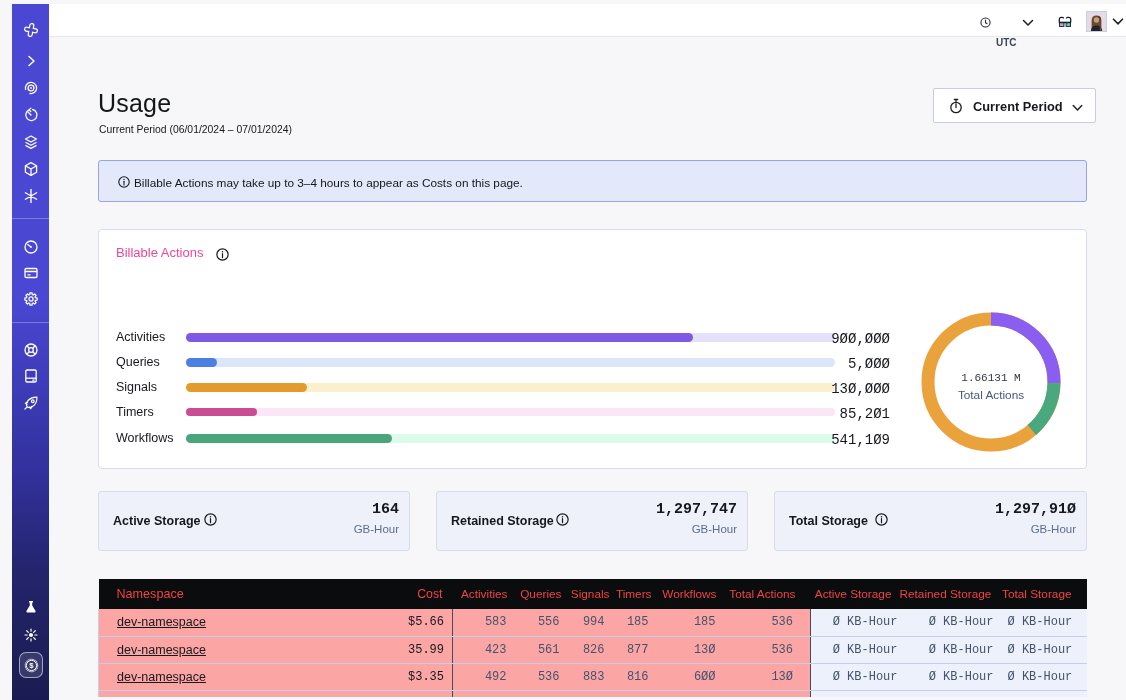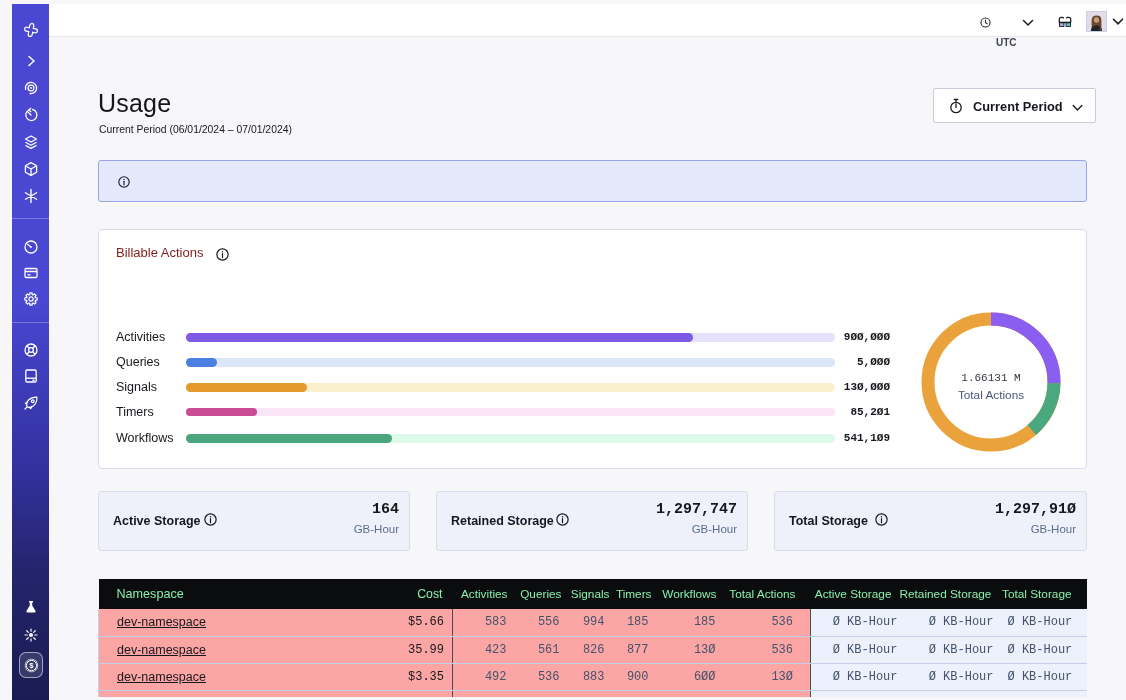--- a/index.html
+++ b/index.html
@@ -15,39 +15,39 @@
   #avatar { position:absolute; left:1037px; top:7px; width:21px; height:21px; border:1px solid #c8d0e2; }
   
   #h1 { position:absolute; left:98px; top:89px; font-size:25px; font-weight:500; color:#14171a; letter-spacing:0.2px; }
   #sub { position:absolute; left:99px; top:123.5px; font-size:10.4px; color:#17191d; }
   #periodbtn { position:absolute; left:933px; top:88px; width:163px; height:35px; background:#fff; border:1px solid #c7cdda; border-radius:2px;padding-left:14px; }
   #periodbtn .t { position:absolute; left:39px; top:10px; font-size:12.8px; font-weight:700; color:#16181d; }
   #banner { position:absolute; left:98px; top:160px; width:989px; height:42px; background:#e4e8fb; border:1px solid #98a3ea; border-radius:3px; }
   #banner .t { position:absolute; left:35px; top:14.5px; font-size:11.8px; color:#15181e; }
   
   #card { position:absolute; left:98px; top:229px; width:989px; height:240px; background:#fff; border:1px solid #d7dcef; border-radius:4px; }
-  #card .title { position:absolute; left:17px; top:14.5px; font-size:13px; font-weight:500; color:#7f1d1d; }
+  #card .title { position:absolute; left:17px; top:14.5px; font-size:13px; font-weight:500; color:#ec4899; }
   .tabs { position:absolute; left:16px; top:47px; height:32px; display:flex; border:1px solid #9aa1b5; border-radius:3px; overflow:hidden; }
   .tab { width:49px; height:30px; line-height:30px; text-align:center; font-size:13.5px; color:#16181d; }
   .tab.on { background:#a8b4d8; }
   .tab.off { background:#fff; border-left:1px solid #b9c0d4; }
   .brow { position:absolute; left:0; width:100%; height:20px; }
   .brow .lbl { position:absolute; left:17px; top:3px; font-size:12.5px; color:#16181d; }
   .brow .track { position:absolute; left:86.5px; top:6px; width:649px; height:8.5px; border-radius:4.5px; }
   .brow .fill { position:absolute; left:0; top:0; height:8.5px; border-radius:4.5px; }
-  .brow .val { position:absolute; right:196px; top:4px; font-family:"Liberation Mono",monospace; font-size:11px; color:#16181d;font-weight:bold; }
+  .brow .val { position:absolute; right:196px; top:4px; font-family:"Liberation Mono",monospace; font-size:14px; color:#16181d; }
   
   .scard { position:absolute; top:491px; width:312px; height:60px; background:#eef1f9; border:1px solid #d9dcea; border-radius:3px; }
   .scard .lbl { position:absolute; left:14px; top:22px; font-size:12.5px; font-weight:700; color:#16181d; }
   .scard .num { position:absolute; right:10px; top:9px; font-family:"Liberation Mono",monospace; font-size:15px; font-weight:700; color:#15181c; }
   .scard .unit { position:absolute; right:10px; top:31px; font-size:11.5px; color:#5b6e8e; }
   
   #tablewrap { position:absolute; left:98px; top:579px; width:989px; height:118px; overflow:hidden; }
   table { border-collapse:collapse; table-layout:fixed; width:989px; }
-  th { background:#0b0c0e; color:#86efac; font-size:11.8px; font-weight:500; height:28px; padding:8px 2px; white-space:nowrap; }
+  th { background:#0b0c0e; color:#ef4444; font-size:11.8px; font-weight:500; height:28px; padding:8px 2px; white-space:nowrap; }
   td { height:27px; font-family:"Liberation Mono",monospace; font-size:12px; color:#44536b; padding:0 8px; white-space:nowrap; background:#fca5a5; }
   tr.r td { border-bottom:1px solid #c5cfe8; }
   td.ns { font-family:"Liberation Sans",sans-serif; font-size:12.5px; color:#17191d; padding-left:18px; border-left:1px solid #c5cfe8;}
   td.ns span { text-decoration:underline; }
   td.cost { color:#16181d; }
   .sepL { border-left:1px solid #474c56; }
   .blue { background:#edf1fb; }
   td.last { border-right:1px solid #c5cfe8; }
   .num-r { text-align:right; }
 </style>
@@ -179,20 +179,21 @@
     <polyline points="1.2,1.4 5.5,6 9.8,1.4"></polyline>
   </svg>
 </div>
 
 <div id="banner">
   <svg style="position:absolute; left:19px; top:15px" width="12" height="12" viewBox="0 0 12 12" fill="none" stroke="#16181d" stroke-width="1.1">
     <circle cx="6" cy="6" r="5.2"></circle>
     <path d="M6 5.2 V9" stroke-linecap="round"></path>
     <circle cx="6" cy="3.4" r="0.7" fill="#16181d" stroke="none"></circle>
   </svg>
+  <div class="t">Billable Actions may take up to 3–4 hours to appear as Costs on this page.</div>
 </div>
 
 <div id="card">
   <div class="title">Billable Actions</div>
   <svg style="position:absolute; left:117px; top:17.5px" width="13" height="13" viewBox="0 0 12 12" fill="none" stroke="#16181d" stroke-width="1.1">
     <circle cx="6" cy="6" r="5.2"></circle>
     <path d="M6 5.2 V9" stroke-linecap="round"></path>
     <circle cx="6" cy="3.4" r="0.7" fill="#16181d" stroke="none"></circle>
   </svg>
 
@@ -328,21 +329,21 @@
     <td class="num-r sepL blue" style="padding-right:2px">Ø KB-Hour</td>
     <td class="num-r blue" style="padding-right:6px">Ø KB-Hour</td>
     <td class="num-r blue last" style="padding-right:17px">Ø KB-Hour</td>
   </tr>
   <tr class="r">
     <td class="ns"><span>dev-namespace</span></td>
     <td class="cost num-r">$3.35</td>
     <td class="num-r sepL">492</td>
     <td class="num-r">536</td>
     <td class="num-r">883</td>
-    <td class="num-r">900</td>
+    <td class="num-r">816</td>
     <td class="num-r">6ØØ</td>
     <td class="num-r" style="padding-right:17px">13Ø</td>
     <td class="num-r sepL blue" style="padding-right:2px">Ø KB-Hour</td>
     <td class="num-r blue" style="padding-right:6px">Ø KB-Hour</td>
     <td class="num-r blue last" style="padding-right:17px">Ø KB-Hour</td>
   </tr>
   <tr>
     <td class="ns"></td>
     <td></td>
     <td class="sepL"></td>

